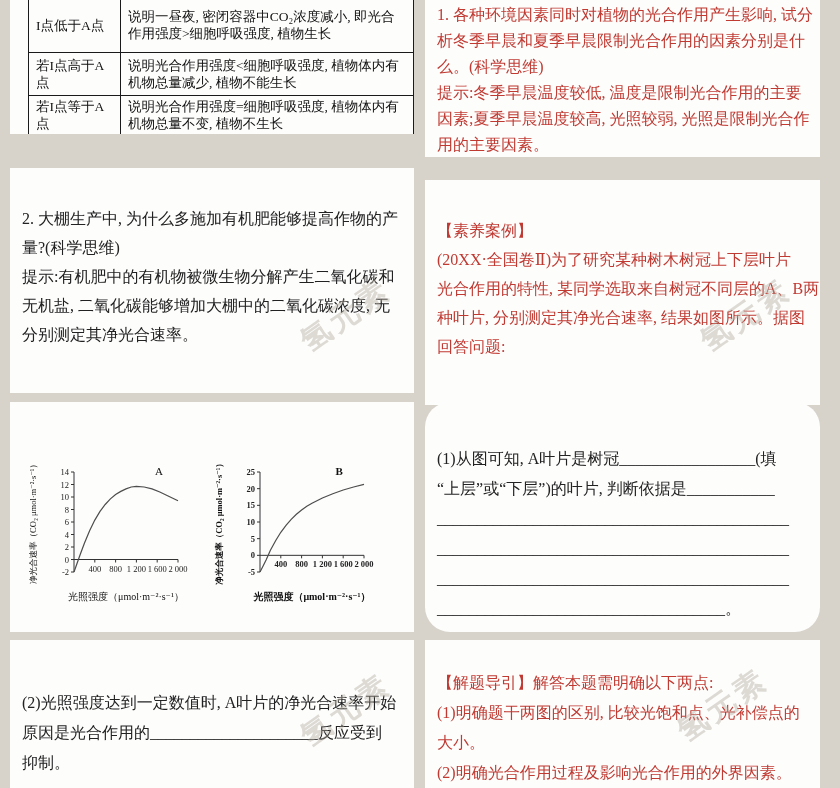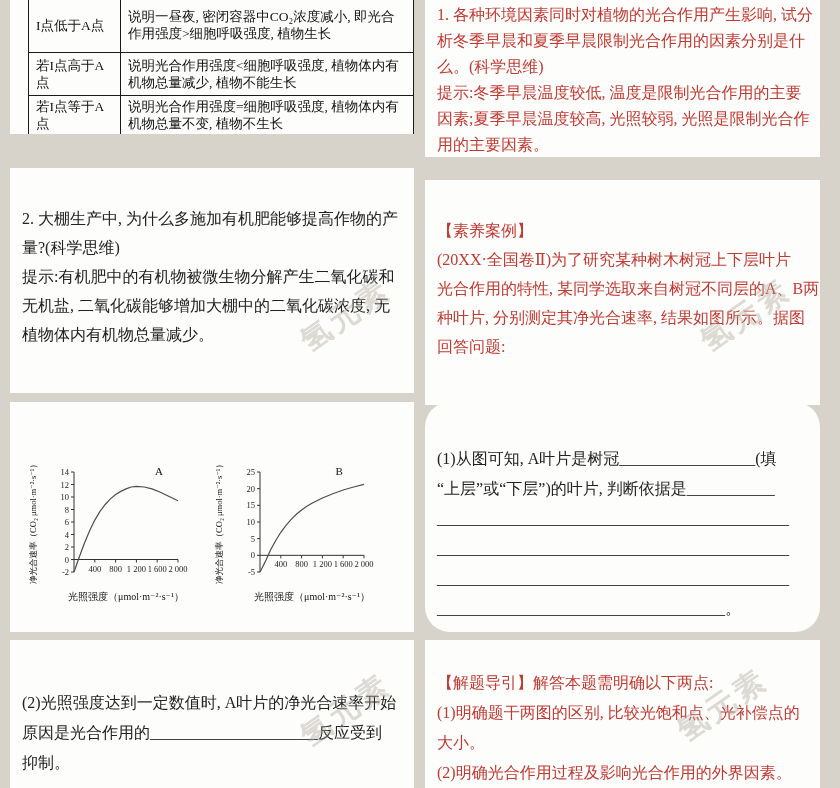--- a/index.html
+++ b/index.html
@@ -31,21 +31,21 @@
     border-collapse:collapse;table-layout:fixed;}
   table.tbl td{border:1.5px solid #1a1a1a;font-size:13.5px;line-height:17px;
     padding:2px 6px 2px 7px;color:#111;vertical-align:middle;}
   table.tbl col.c1{width:92px;}
   table.tbl tr:nth-child(1) td{height:50px;}
   table.tbl tr:nth-child(2) td{height:38px;}
   table.tbl tr:nth-child(3) td{height:28px;}
 
   .chart{position:absolute;}
   #chartA{left:14px;top:56px;}
-  #chartB{left:200px;top:56px;}
+  #chartB{left:200px;top:56px;font-weight:bold;}
   .chart svg{overflow:visible;}
   .ax{stroke:#333;stroke-width:1;fill:none;}
   .curve{fill:none;stroke:#4d4d4d;stroke-width:1.2;}
   .tick{font-size:8.5px;fill:#222;}
   .xlab{font-size:10px;fill:#111;}
   .ylab{font-size:8.5px;fill:#111;}
   .slabel{font-size:11px;fill:#111;}
 
   .wm{position:absolute;font-size:30px;font-weight:bold;letter-spacing:4px;
     color:rgba(176,170,158,0.42);transform:rotate(-35deg);
@@ -87,21 +87,21 @@
       <div>用的主要因素。</div>
     </div>
 </div>
 
 <div class="panel" id="p-q2">
   <div class="txt">
       <div>2. 大棚生产中, 为什么多施加有机肥能够提高作物的产</div>
       <div>量?(科学思维)</div>
       <div>提示:有机肥中的有机物被微生物分解产生二氧化碳和</div>
       <div>无机盐, 二氧化碳能够增加大棚中的二氧化碳浓度, 无</div>
-      <div>植物体内有机物总量减少。</div>
+      <div>分别测定其净光合速率。</div>
     </div>
 </div>
 
 <div class="panel" id="p-case">
   <div class="txt red">
       <div>【素养案例】</div>
       <div>(20XX·全国卷Ⅱ)为了研究某种树木树冠上下层叶片</div>
       <div>光合作用的特性, 某同学选取来自树冠不同层的A、B两</div>
       <div>种叶片, 分别测定其净光合速率, 结果如图所示。据图</div>
       <div>回答问题:</div>

